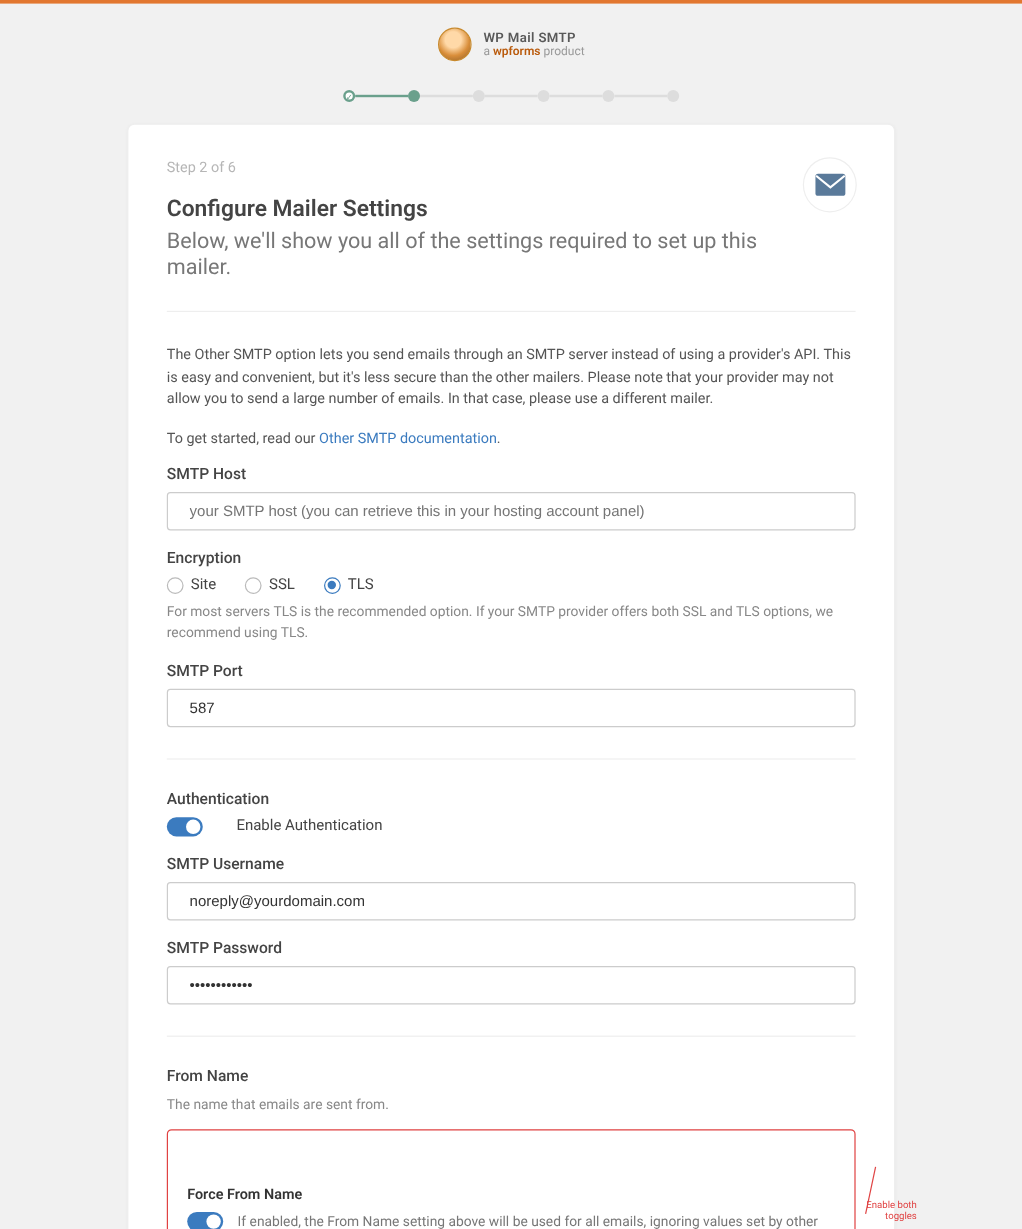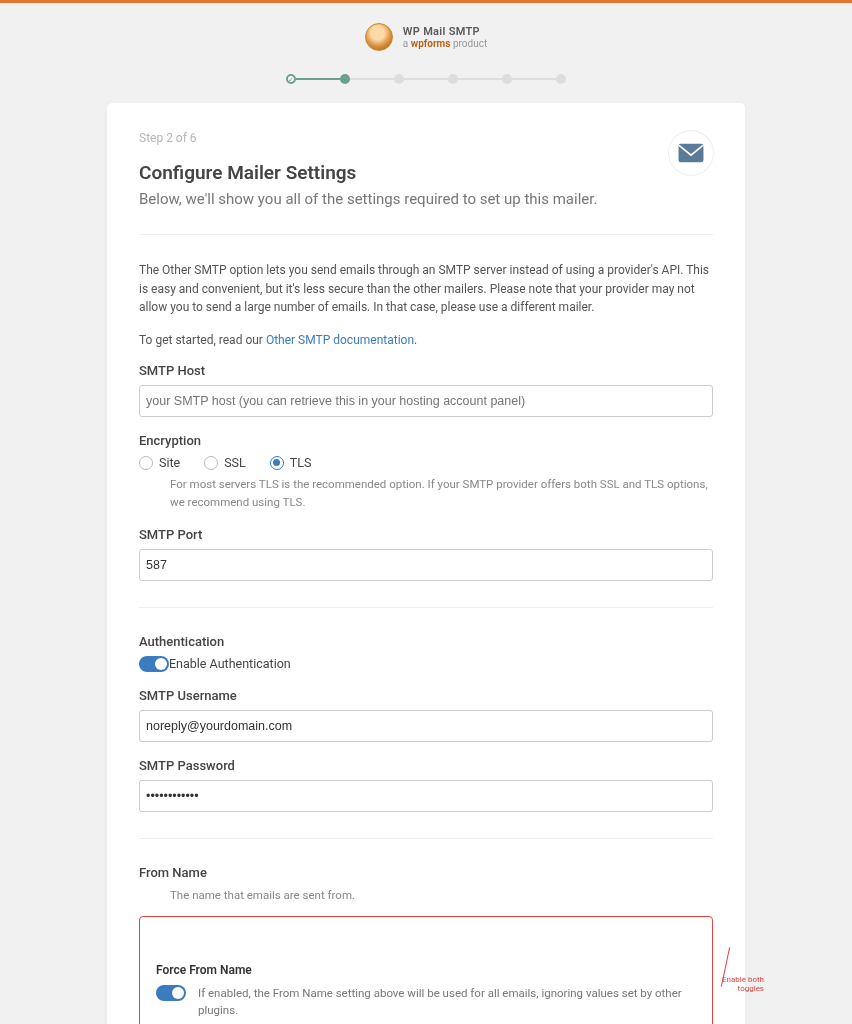--- a/index.html
+++ b/index.html
@@ -61,58 +61,58 @@
     .card {
       background: #fff;
       border: 1px solid #eee;
       border-radius: 6px;
       padding: 28px 32px;
       box-shadow: 0 1px 3px rgba(0,0,0,.03);
     }
     .step-label { color: #b6b6b6; font-size: 12px; margin-bottom: 16px; }
     .page-title-row { display:flex; justify-content:space-between; align-items:flex-start; }
     .page-title { font-size: 19px; color: #444; font-weight: 600; margin-bottom: 6px; }
-    .subtitle { color: #777; font-size: 15px; }
+    .subtitle { color: #777; font-size: 18px; }
     .mail-badge {
       width: 44px; height: 44px; border-radius: 50%;
       background: #fff;
       display: grid; place-items: center;
       box-shadow: 0 0 0 1px #eee;
     }
     .mail-badge svg { width: 26px; height: 20px; }
     hr.sep { border: none; border-top: 1px solid #eee; margin: 26px 0; }
     .desc { font-size: 12px; color: #555; line-height: 1.55; margin-bottom: 14px; }
     a.link { color: #3b7bbf; text-decoration: none; }
     
     .field { margin-bottom: 16px; }
     .field-label { font-size: 13px; color: #444; font-weight: 500; margin-bottom: 7px; display:block; }
     .input, .number {
       width: 100%;
-      padding: 8px 6px;
+      padding: 8px 18px;
       border: 1px solid #ccc;
       border-radius: 3px;
       font-size: 12.5px;
       color: #333;
       background: #fff;
     }
     .number { -moz-appearance: textfield; }
-    .hint { font-size: 11.5px; color: #888; line-height: 1.5; margin-top: 6px; margin-left: 31px; }
+    .hint { font-size: 11.5px; color: #888; line-height: 1.5; margin-top: 6px; }
     
     .radio-row { display:flex; gap: 24px; align-items:center; }
     .radio-opt { display:inline-flex; align-items:center; gap:6px; font-size:12.5px; color:#444; cursor:pointer; }
     .radio-circle {
       width: 14px; height: 14px; border-radius:50%;
       border: 1.5px solid #bbb; display:grid; place-items:center;
     }
     .radio-opt.selected .radio-circle { border-color: #3b7bbf; }
     .radio-opt.selected .radio-circle::after {
       content:""; width:7px; height:7px; border-radius:50%; background:#3b7bbf;
     }
     
-    .toggle-row { display:flex; align-items:center; gap:0; }
+    .toggle-row { display:flex; align-items:center; gap:28px; }
     .toggle {
       width: 30px; height: 16px; border-radius: 10px;
       background: #3b7bbf; position: relative; cursor:pointer; flex-shrink:0;
     }
     .toggle::after {
       content:""; position:absolute; top:2px; right:2px;
       width:12px; height:12px; background:#fff; border-radius:50%;
     }
     .toggle-label { font-size:12.5px; color:#444; }
     

